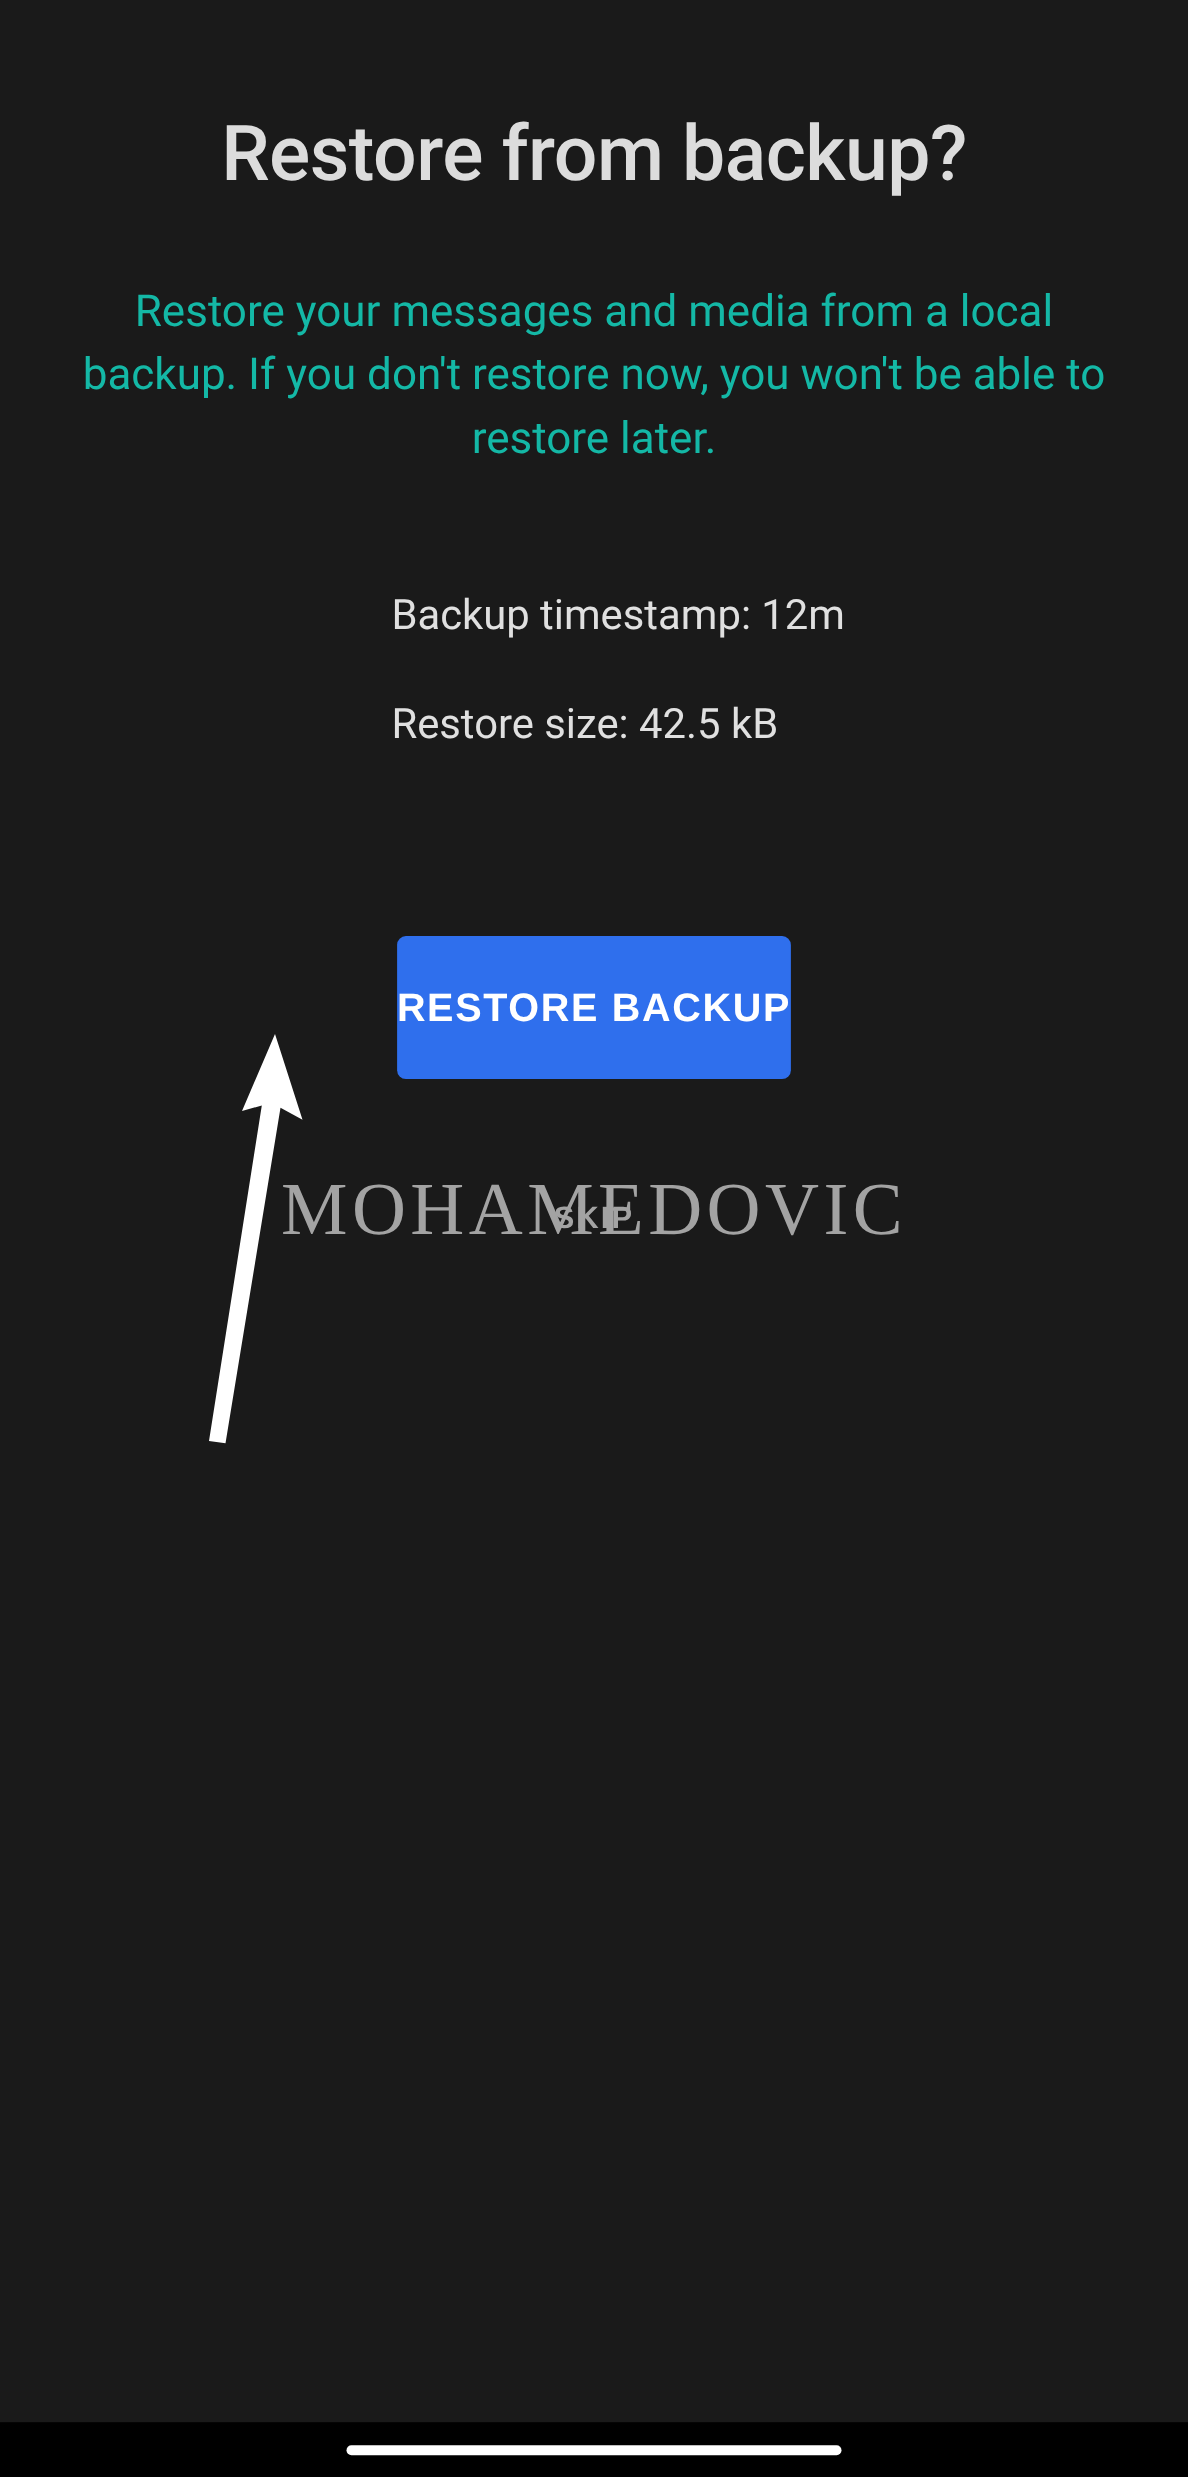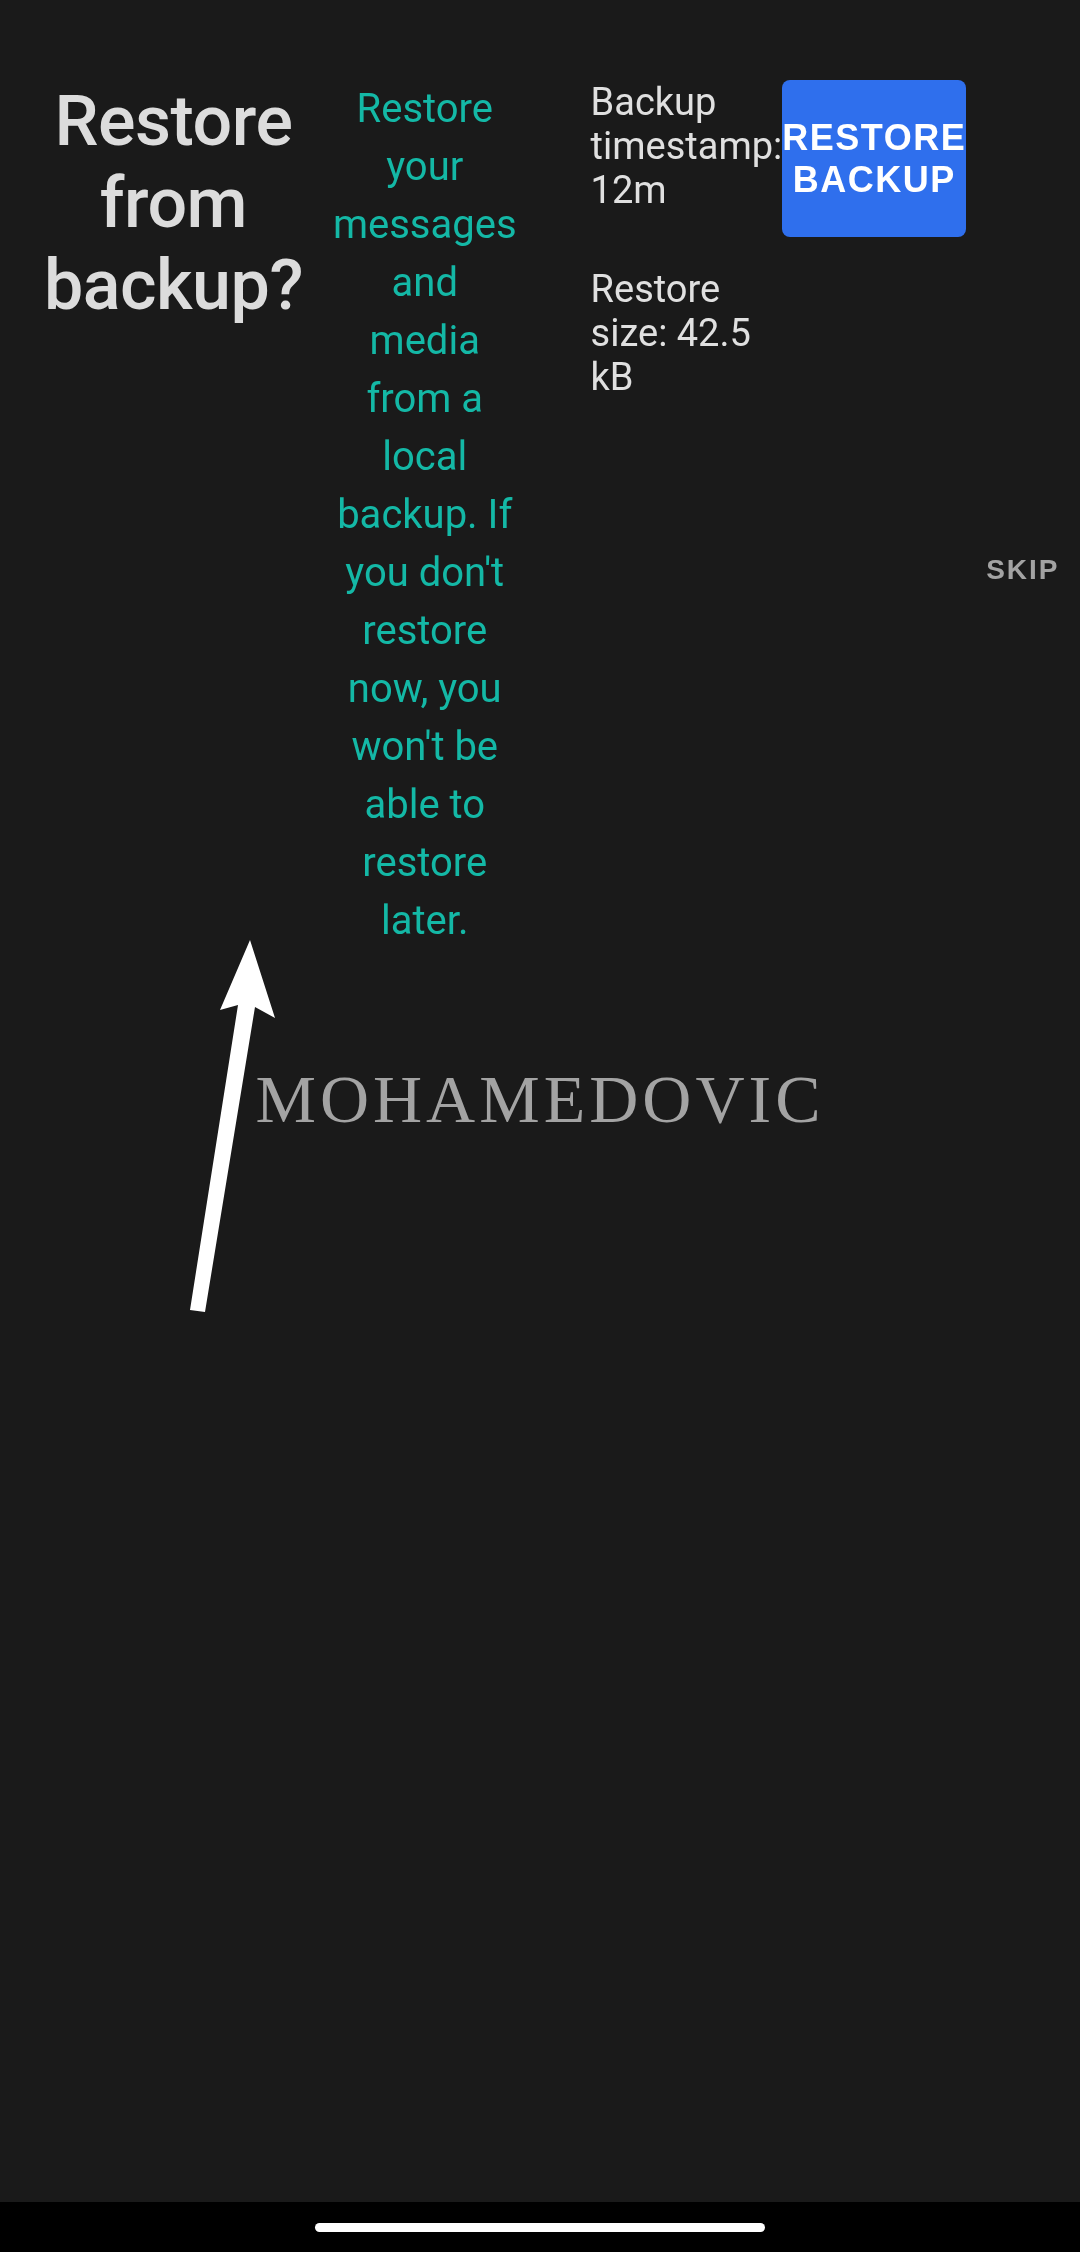--- a/index.html
+++ b/index.html
@@ -12,23 +12,24 @@
       width: 1080px;
       height: 2252px;
       background-color: #1a1a1a;
       font-family: Roboto, -apple-system, BlinkMacSystemFont, "Segoe UI", sans-serif;
       color: #e0e0e0;
       position: relative;
       overflow: hidden;
     }
 
     .content {
-      padding: 80px 44px 0 44px;
+      padding: 100px 44px 0 44px;
       display: flex;
-      flex-direction: row;
+      flex-direction: column;
+      align-items: center;
     }
 
     .page-title {
       font-size: 70px;
       font-weight: 500;
       color: #dcdcdc;
       text-align: center;
       margin-bottom: 72px;
       letter-spacing: -0.5px;
     }
@@ -57,21 +58,21 @@
 
     .info-row:last-child {
       margin-bottom: 0;
     }
 
     .primary-button {
       background-color: #2f6fed;
       color: #ffffff;
       border: none;
       border-radius: 8px;
-      height: 157px;
+      height: 130px;
       font-size: 36px;
       font-weight: 600;
       letter-spacing: 1.5px;
       cursor: pointer;
       display: flex;
       align-items: center;
       justify-content: center;
       margin: 0 0 90px 0;
     }
 

